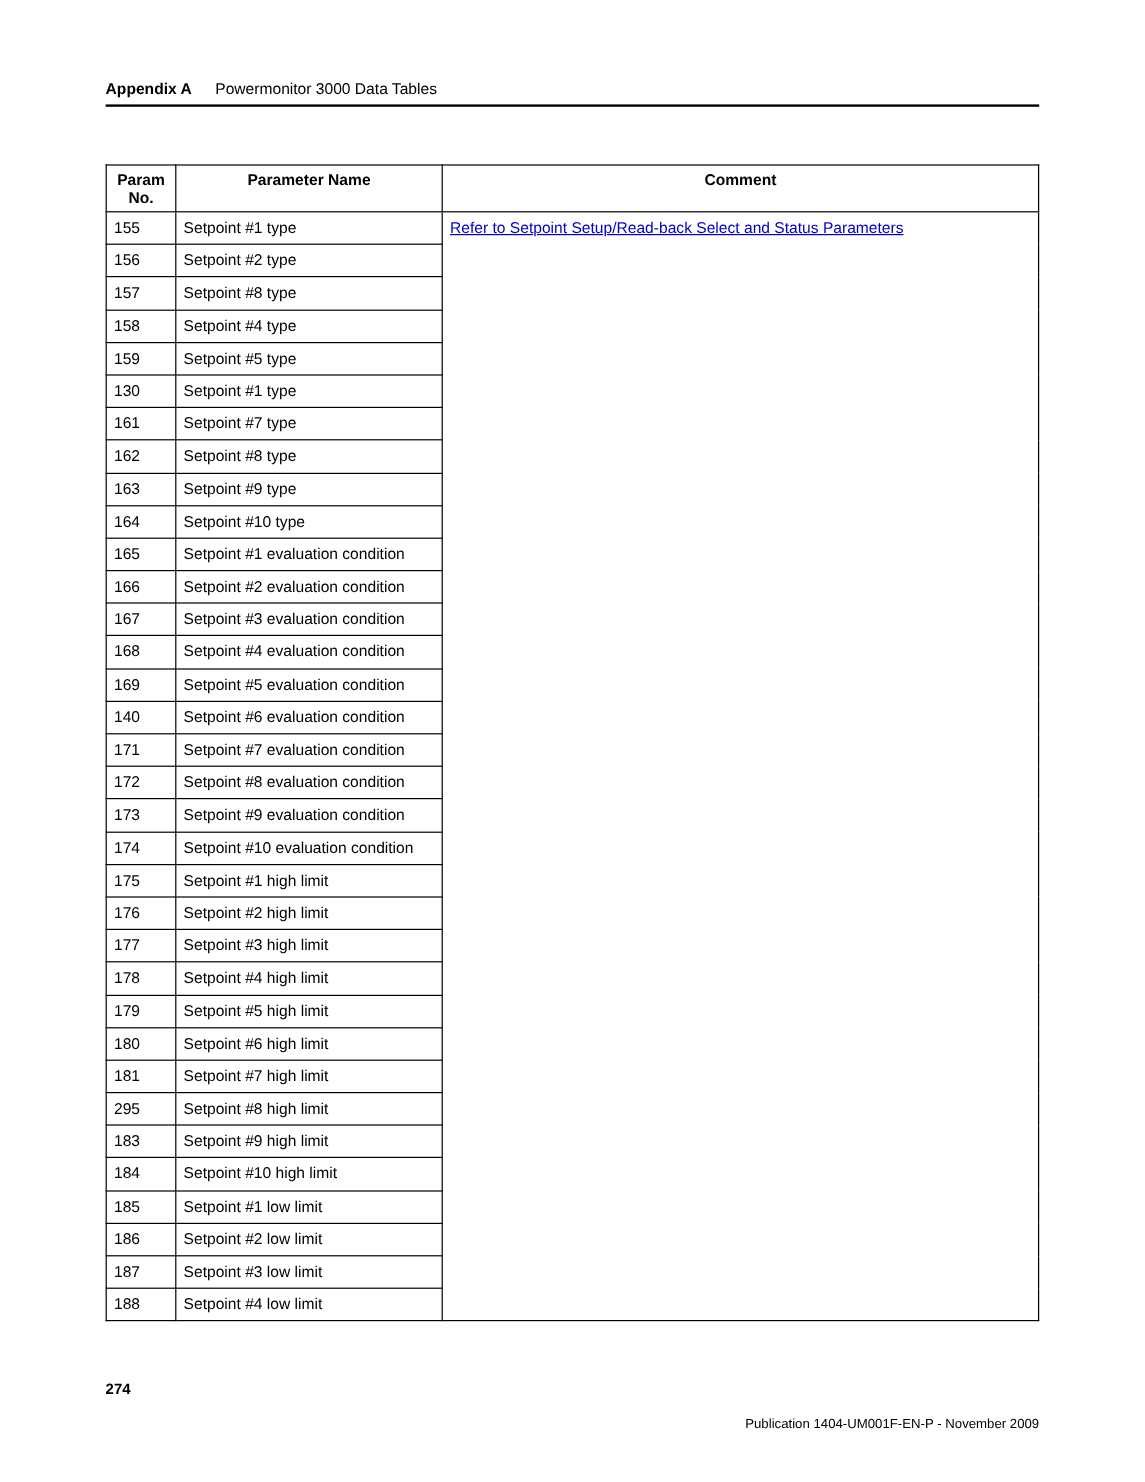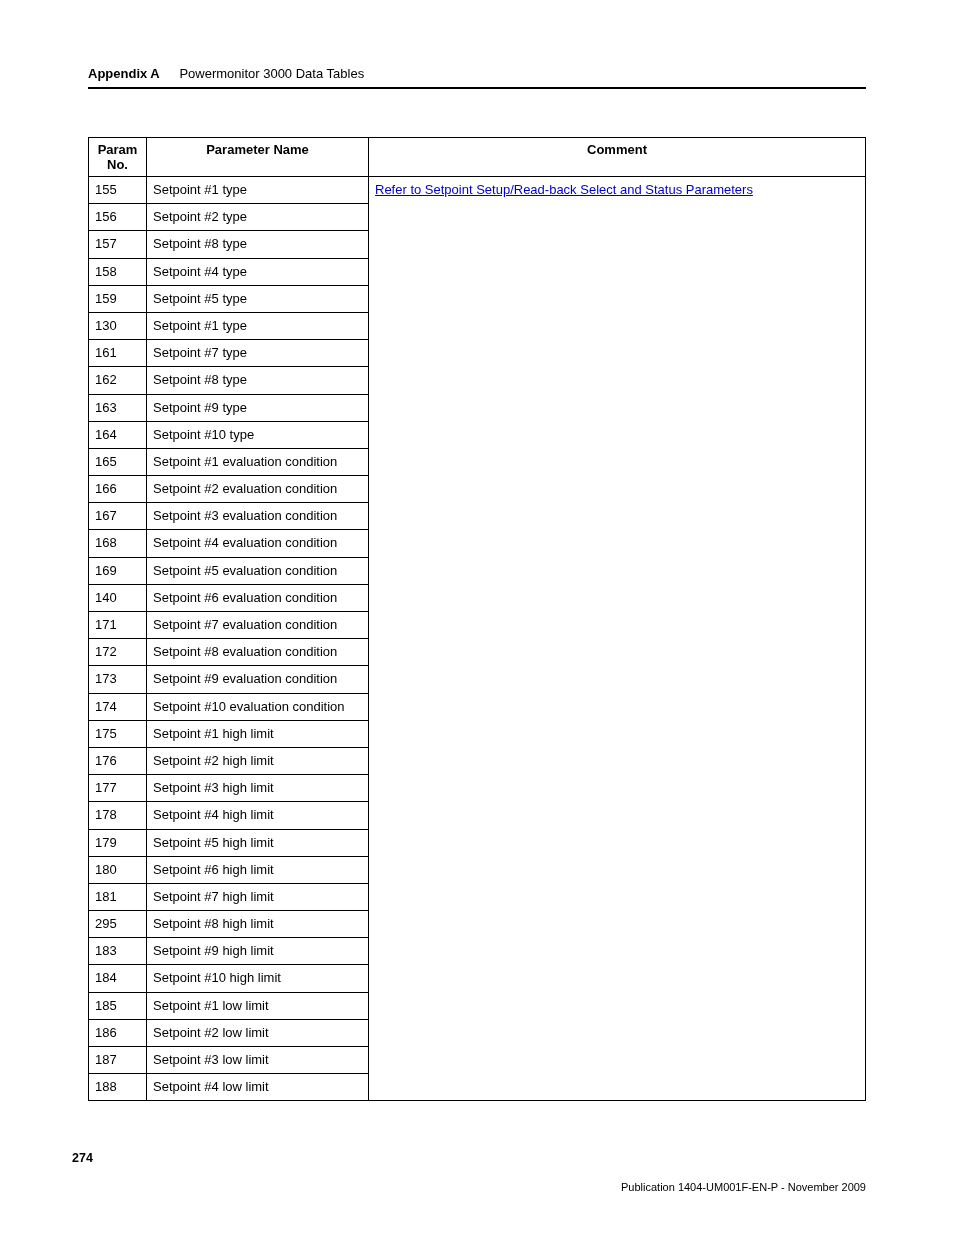--- a/index.html
+++ b/index.html
@@ -66,21 +66,21 @@
   .comment-cell {
     border-bottom: 1.2px solid #000;
   }
   .comment-link {
     color: #0000cc;
     text-decoration: underline;
     margin-top: 26px;
   }
   .footer {
     position: absolute;
-    left: 72px;
+    left: 88px;
     right: 88px;
     bottom: 42px;
     font-size: 12.5px;
   }
   .footer .pagenum { font-weight: 700; float: left; }
   .footer .pub     { float: right; font-size: 11px; margin-top: 30px; }
 </style>
 </head>
 <body>
 

